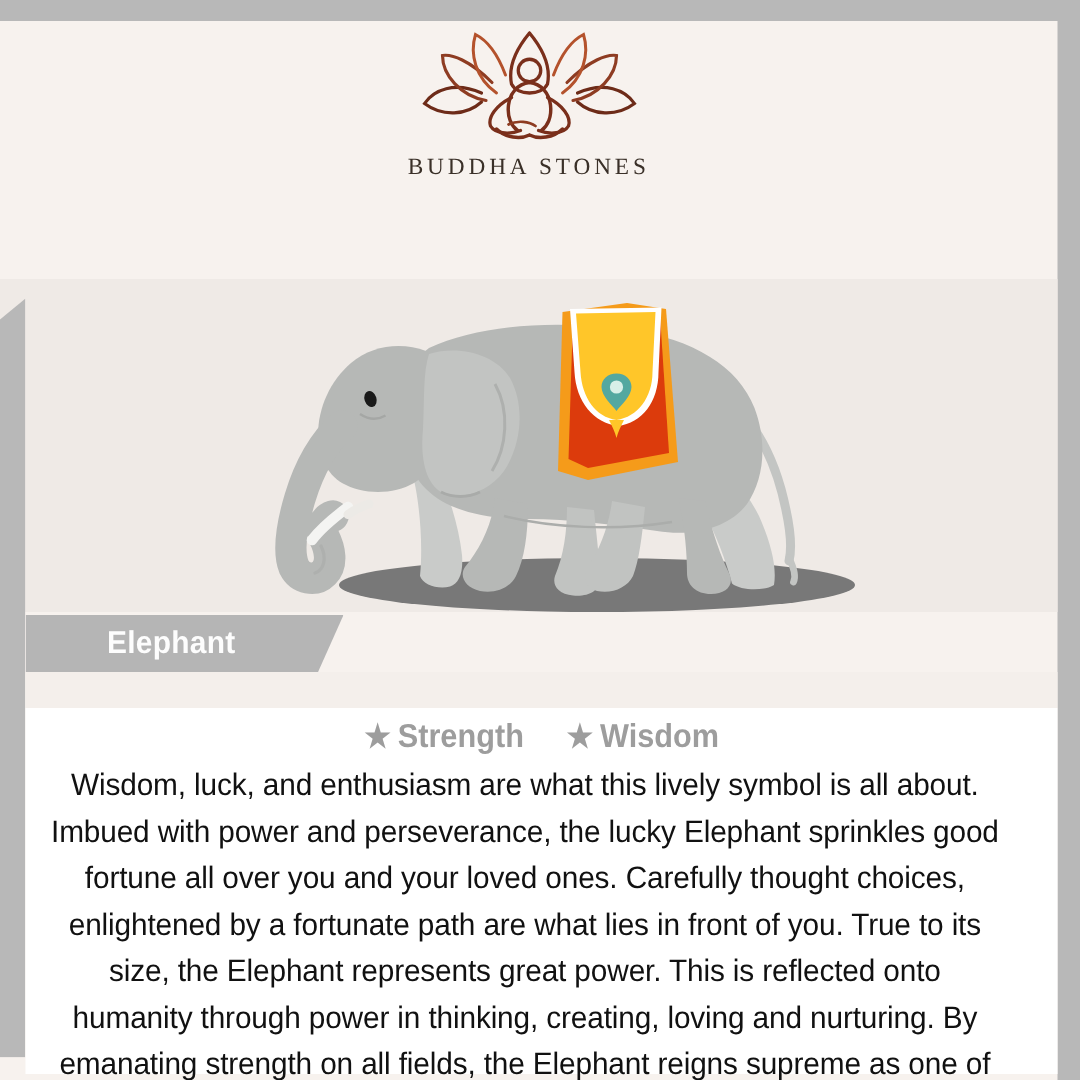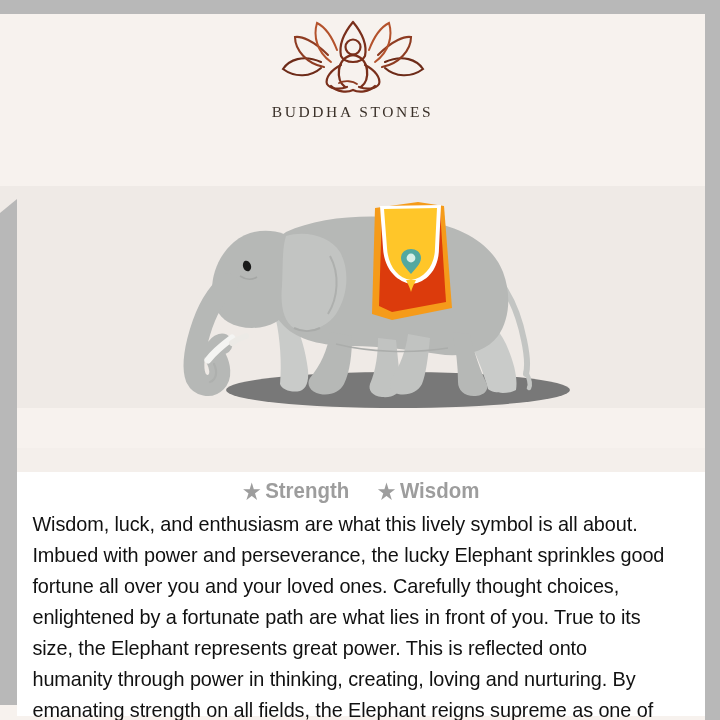--- a/index.html
+++ b/index.html
@@ -13,20 +13,21 @@
     font-family: "Liberation Sans", sans-serif;
     overflow: hidden;
   }
 
   #page {
     position: relative;
     width: 720px;
     height: 720px;
     background: #b8b8b8;
     overflow: hidden;
+    text-align: center;
   }
 
   
   .card {
     position: absolute;
     left: 0px;
     top: 14px;
     width: 705px;
     height: 706px;
     background: #f7f2ee;
@@ -278,20 +279,23 @@
           <path d="M411 63 C417 63 421 67 421 72 C421 78 414 84 411 88 C408 84 401 78 401 72 C401 67 405 63 411 63 Z" fill="#53a8a0"></path>
           <circle cx="411" cy="72" r="4.4" fill="#d8efe8"></circle>
         </g>
       </svg>
     </div>
 
     <div class="left-strip"></div>
 
     <div class="sliver"></div>
 
+    <div class="name-banner">
+      <div class="name-text">Elephant</div>
+    </div>
 
     <div class="desc-panel">
       <div class="attrs">
         <div class="attr">
           <span class="star">★</span>
           <span>Strength</span>
         </div>
         <div class="attr">
           <span class="star">★</span>
           <span>Wisdom</span>

